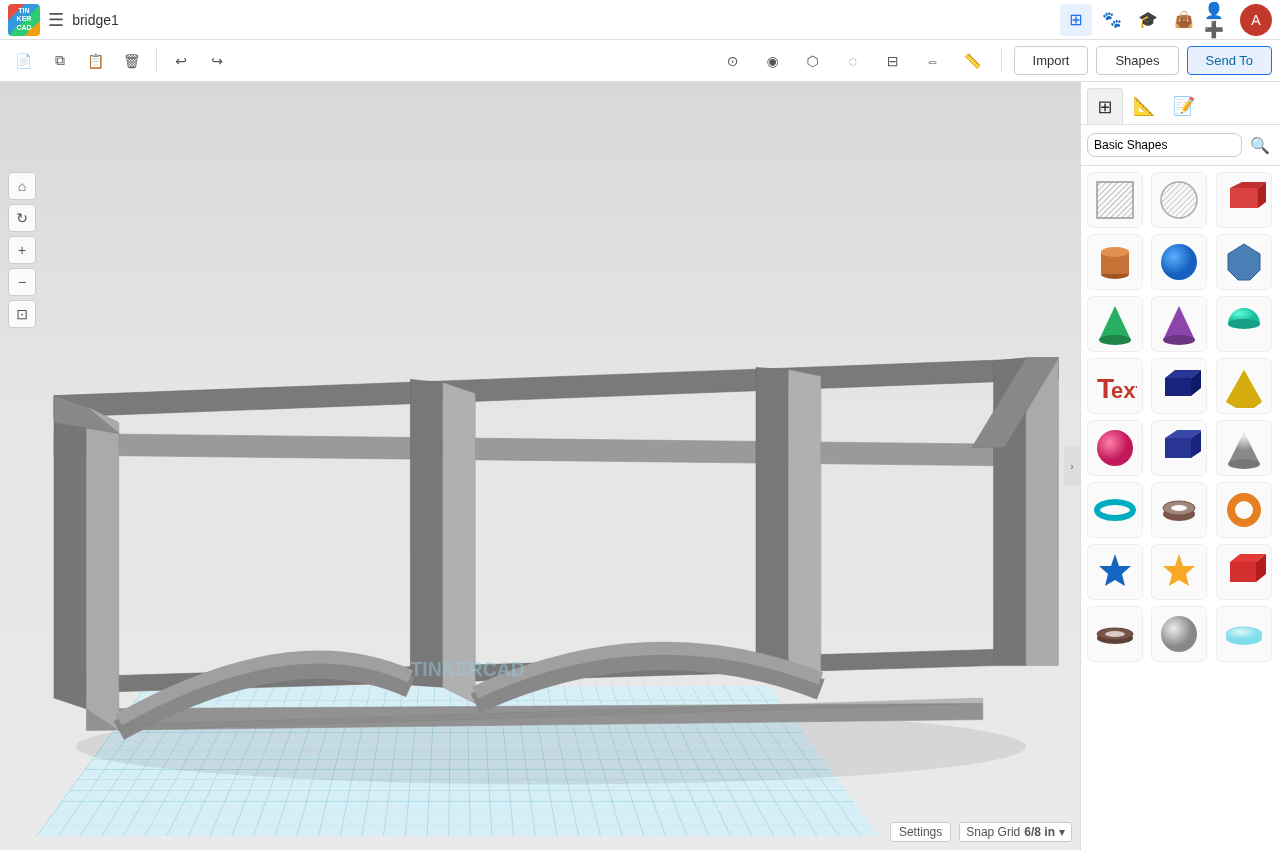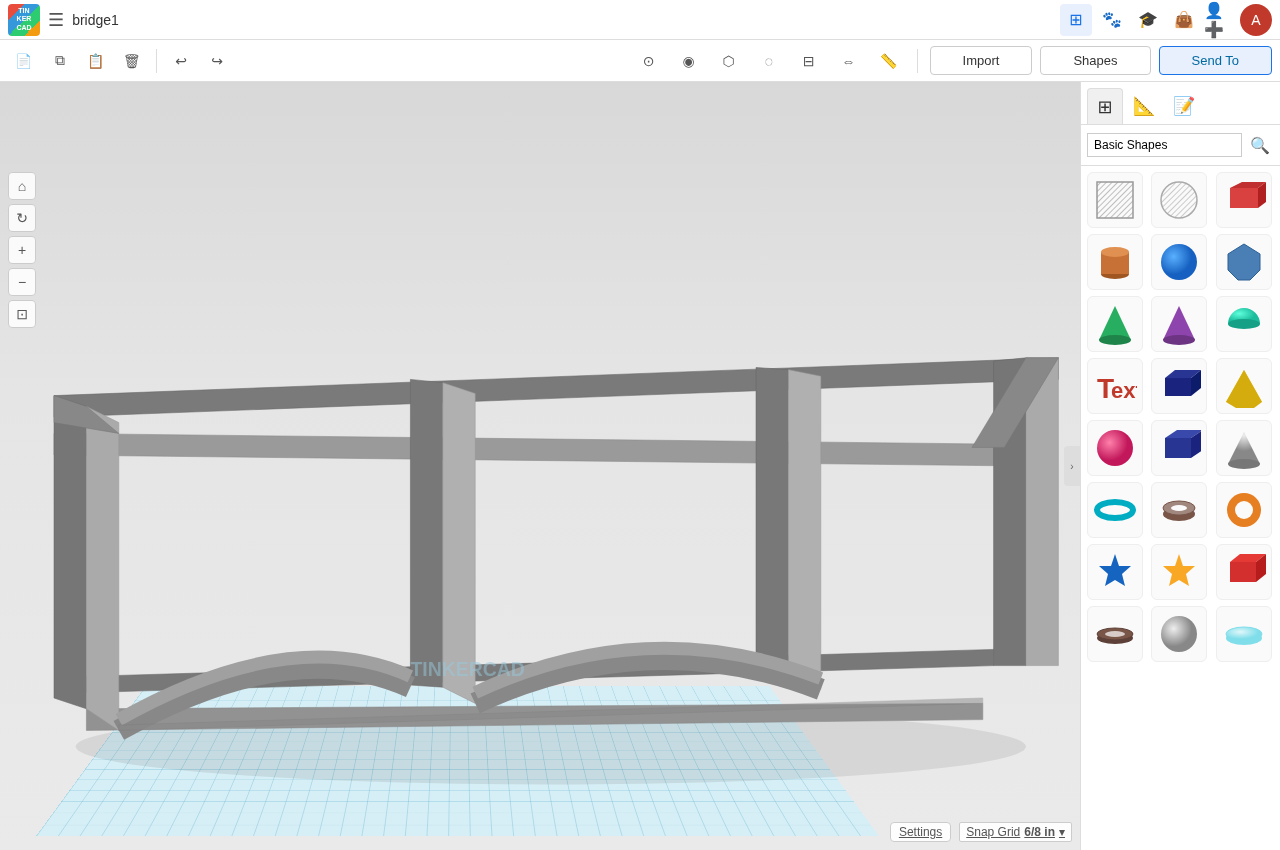--- a/index.html
+++ b/index.html
@@ -60,21 +60,21 @@
     .toolbar-right {
       margin-left: auto;
       display: flex; gap: 8px; align-items: center;
     }
     .toolbar-right-btn {
       width: 32px; height: 32px;
       display: flex; align-items: center; justify-content: center;
       border-radius: 4px; cursor: pointer; color: #555; font-size: 14px;
     }
     .toolbar-action-btn {
-      padding: 6px 32px;
+      padding: 6px 18px;
       border: 1px solid #ccc;
       background: #fff;
       border-radius: 4px;
       font-size: 13px;
       cursor: pointer;
       color: #333;
     }
 
     
     #main {
@@ -146,21 +146,20 @@
     
     #viewport-footer {
       position: absolute;
       bottom: 8px;
       right: 8px;
       display: flex;
       align-items: center;
       gap: 8px;
       font-size: 12px;
       color: #555;
-      text-decoration: underline;
     }
     .snap-grid-control {
       display: flex; align-items: center; gap: 4px;
       background: rgba(255,255,255,0.9);
       border: 1px solid #ccc;
       border-radius: 2px;
       padding: 2px 6px;
     }
     .settings-btn {
       background: rgba(255,255,255,0.9);
@@ -208,21 +207,21 @@
       display: flex;
       align-items: center;
       padding: 6px;
       border-bottom: 1px solid #ddd;
       gap: 4px;
     }
     .shape-dropdown {
       flex: 1;
       padding: 4px 6px;
       border: 1px solid #ccc;
-      border-radius: 0;
+      border-radius: 8px;
       font-size: 12px;
       background: #fff;
       appearance: none;
       cursor: pointer;
     }
     .shape-search-btn {
       width: 28px; height: 28px;
       border: none; background: transparent;
       display: flex; align-items: center; justify-content: center;
       cursor: pointer; font-size: 16px; color: #555; border-radius: 4px;

